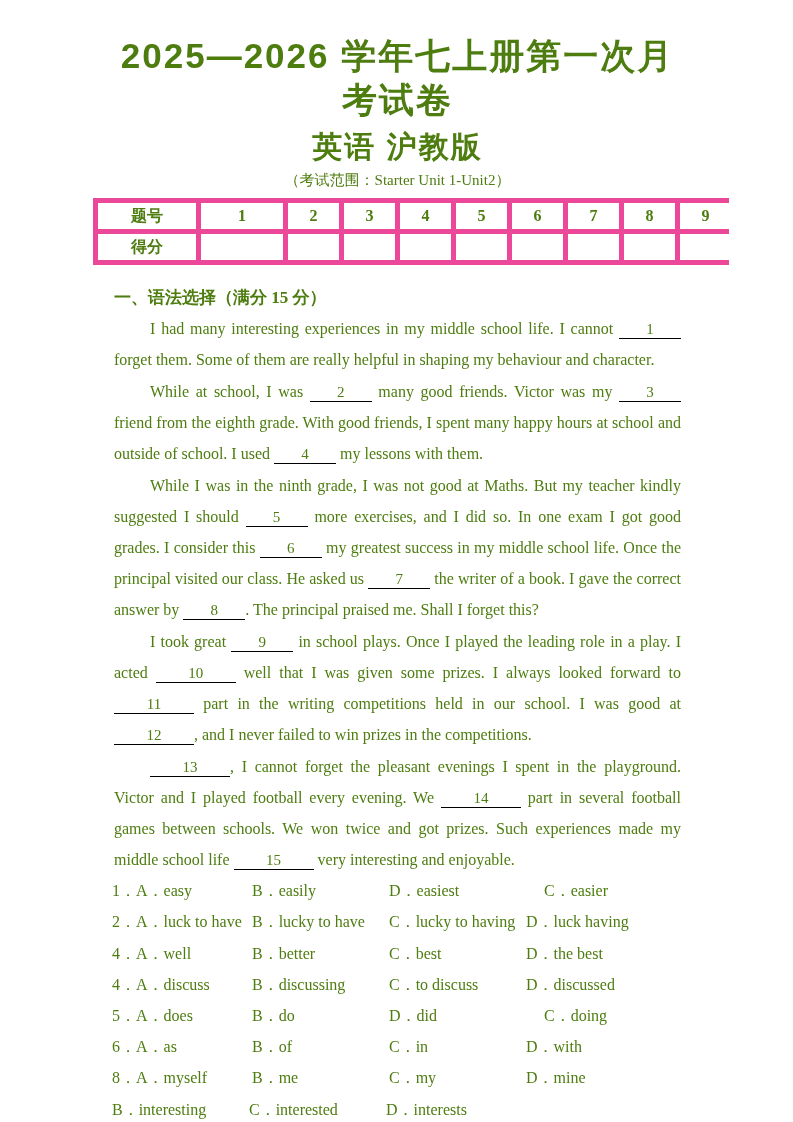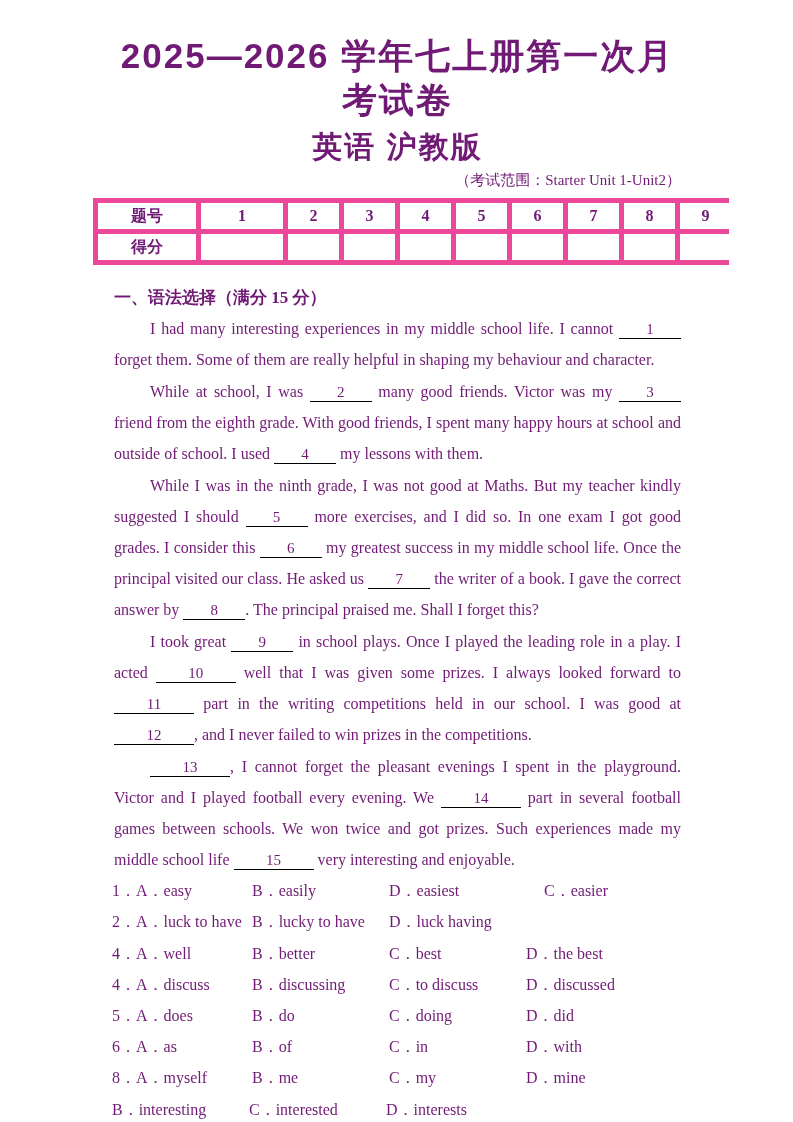--- a/index.html
+++ b/index.html
@@ -1,21 +1,21 @@
 <!DOCTYPE html>
 <html><head>
 <meta charset="utf-8">
 <style>
   html, body { margin: 0; padding: 0; background: #ffffff; }
   .page {
     width: 665px;
     height: 1122px;
     margin: 0 auto;
     background: #ffffff;
-    color: #701a75;
+    color: #4d7c0f;
     box-sizing: border-box;
     padding: 34px 48px 0 50px;
     font-family: "Liberation Serif", "DejaVu Serif", serif;
     overflow: hidden;
   }
   .title {
     margin: 0;
     text-align: center;
     font-family: "Liberation Sans", "DejaVu Sans", sans-serif;
     font-weight: bold;
@@ -27,21 +27,21 @@
     margin: 8px 0 0 0;
     text-align: center;
     font-family: "Liberation Sans", "DejaVu Sans", sans-serif;
     font-weight: bold;
     font-size: 30px;
     line-height: 1.15;
     letter-spacing: 2px;
   }
   .scope {
     margin: 7px 0 9px 0;
-    text-align: right;
+    text-align: center;
     font-size: 15px;
     line-height: 1.2;
   }
   table.score-table {
     width: 743px;
     margin-left: -21px;
     border-collapse: collapse;
     table-layout: fixed;
   }
   table.score-table td {
@@ -158,39 +158,40 @@
   <div class="options">
       <div class="opt-row">
         <div class="opt-cell na">1．A．easy</div>
         <div class="opt-cell b">B．easily</div>
         <div class="opt-cell d">D．easiest</div>
         <div class="opt-cell c">C．easier</div>
       </div>
       <div class="opt-row">
         <div class="opt-cell na">2．A．luck to have</div>
         <div class="opt-cell b">B．lucky to have</div>
+        <div class="opt-cell c">C．lucky to having</div>
         <div class="opt-cell d">D．luck having</div>
       </div>
       <div class="opt-row">
         <div class="opt-cell na">4．A．well</div>
         <div class="opt-cell b">B．better</div>
         <div class="opt-cell c">C．best</div>
         <div class="opt-cell d">D．the best</div>
       </div>
       <div class="opt-row">
         <div class="opt-cell na">4．A．discuss</div>
         <div class="opt-cell b">B．discussing</div>
         <div class="opt-cell c">C．to discuss</div>
         <div class="opt-cell d">D．discussed</div>
       </div>
       <div class="opt-row">
         <div class="opt-cell na">5．A．does</div>
         <div class="opt-cell b">B．do</div>
+        <div class="opt-cell d">D．did</div>
         <div class="opt-cell c">C．doing</div>
-        <div class="opt-cell d">D．did</div>
       </div>
       <div class="opt-row">
         <div class="opt-cell na">6．A．as</div>
         <div class="opt-cell b">B．of</div>
         <div class="opt-cell c">C．in</div>
         <div class="opt-cell d">D．with</div>
       </div>
       <div class="opt-row">
         <div class="opt-cell na">8．A．myself</div>
         <div class="opt-cell b">B．me</div>

